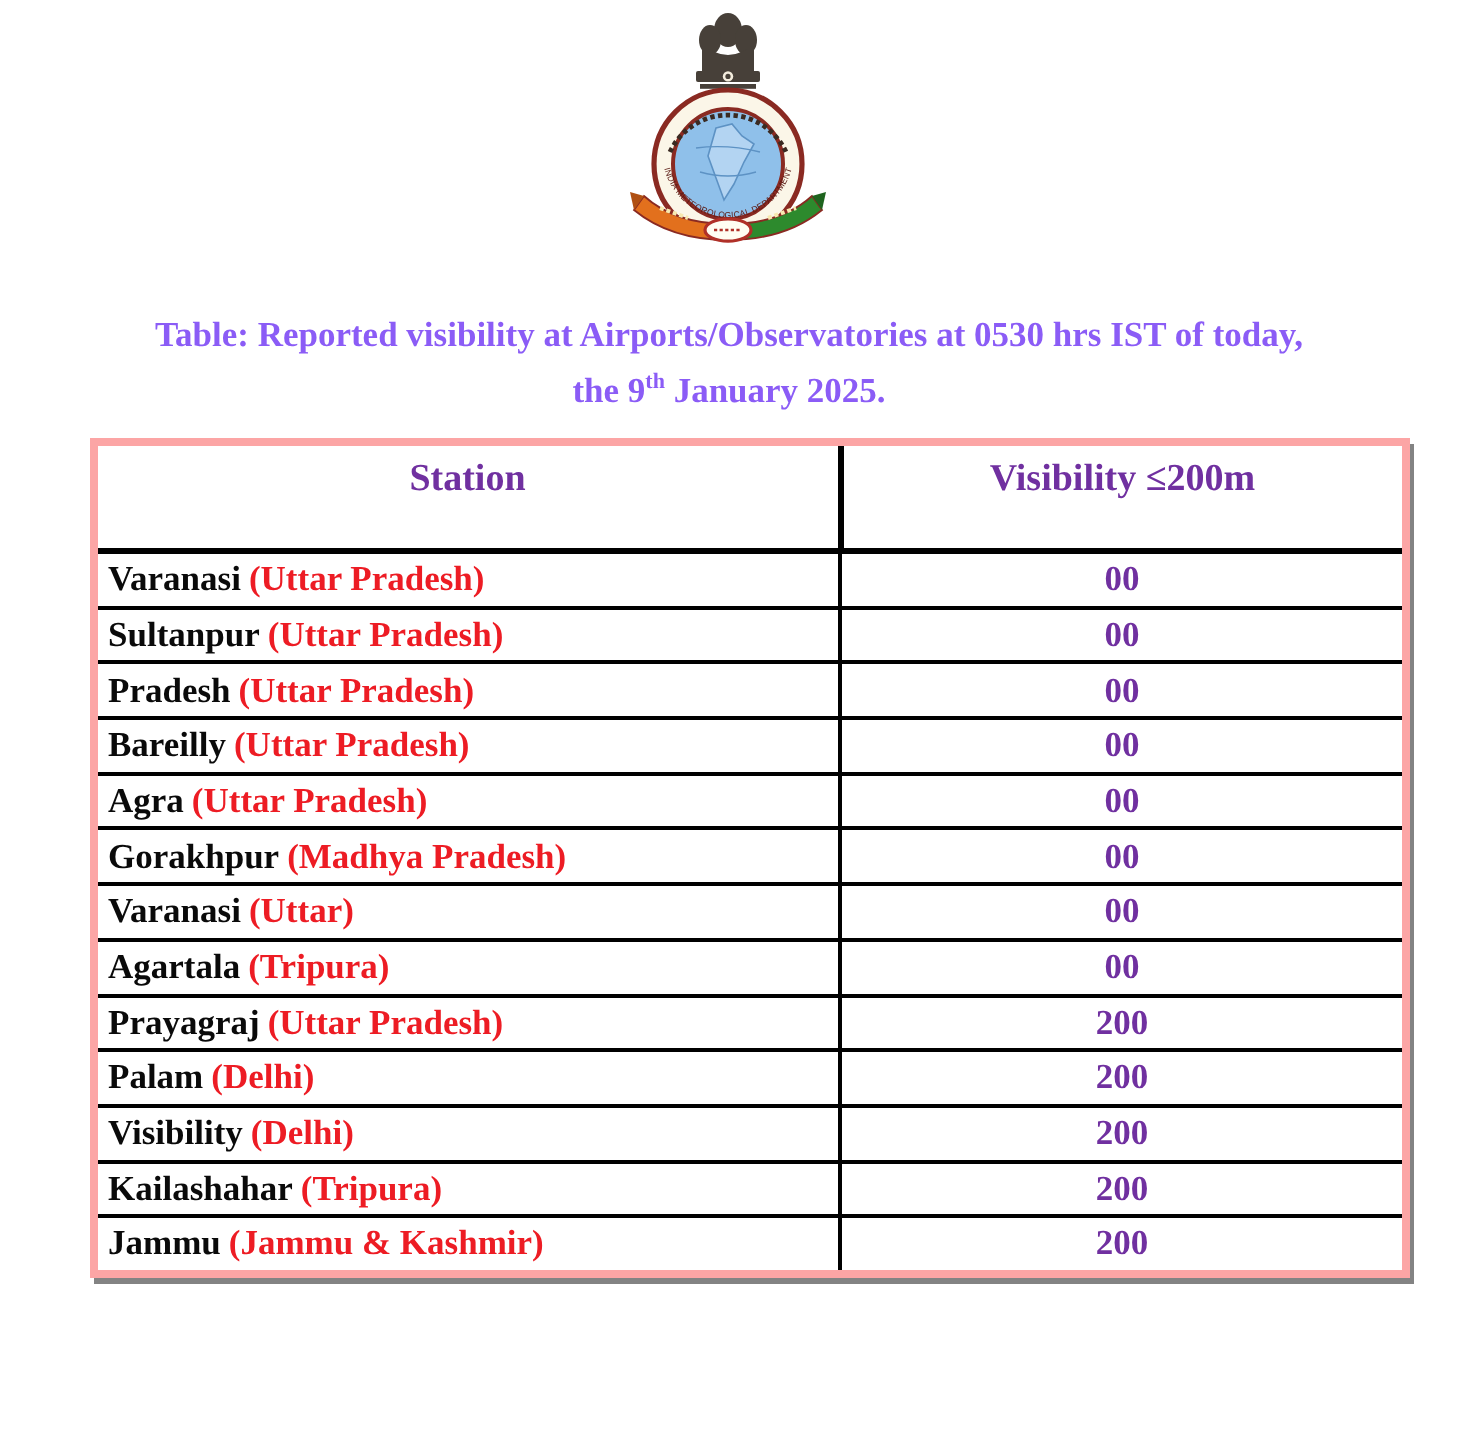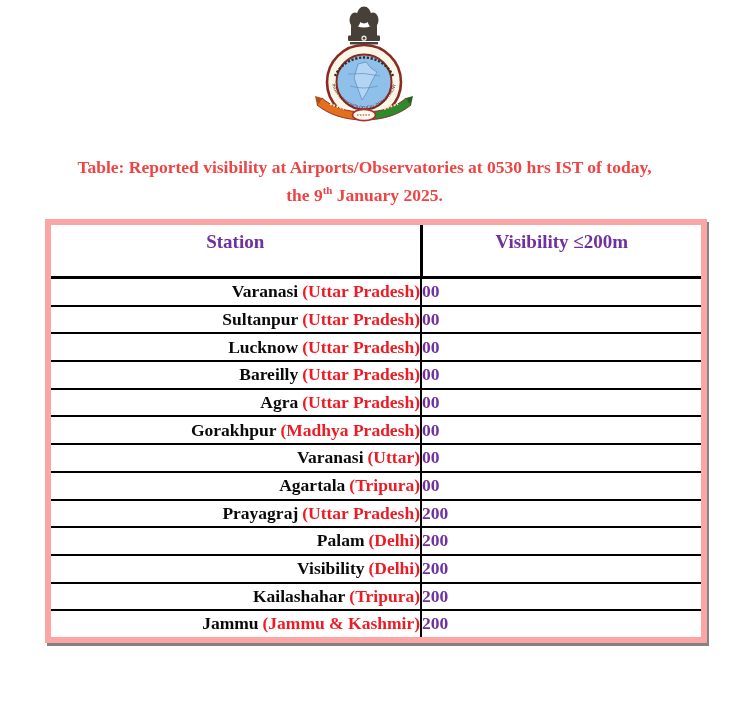--- a/index.html
+++ b/index.html
@@ -5,43 +5,43 @@
   html,body { margin:0; padding:0; }
   body {
     width:729px; height:724px; background:#ffffff; position:relative;
     font-family:"Liberation Serif", serif; overflow:hidden;
   }
   .logo {
     position:absolute; left:314px; top:2px; width:100px; height:127px;
   }
   .doc-title {
     position:absolute; left:0; top:153px; width:729px;
-    text-align:center; font-weight:bold; font-size:17.5px; color:#ef4444;
+    text-align:center; font-weight:bold; font-size:17.5px; color:#8b5cf6;
     line-height:1.6;
   }
   .doc-title sup { font-size:11px; }
   table.vis-table {
     position:absolute; left:45px; top:219px; width:656px;
     border-collapse:collapse; table-layout:fixed;
-    border:6px solid #fca5a5;
+    border:4px solid #fca5a5;
     box-shadow:2px 3px 0 rgba(30,30,30,0.55);
   }
   .vis-table col.c1 { width:373px; }
   .vis-table col.c2 { width:283px; }
   .vis-table th {
     border:3px solid #000; vertical-align:top; padding-top:6px; height:44px;
     font-size:19px; font-weight:bold; color:#7030A0; text-align:center;
   }
   .vis-table td {
     border:2.5px solid #000; height:25.7px; padding:0; vertical-align:middle;
     font-size:17.5px; font-weight:bold; line-height:1.1;
   }
-  .vis-table td.station { padding-left:5px; color:#0a0a0a; text-align:right; }
+  .vis-table td.station { padding-left:5px; color:#0a0a0a; text-align:left; }
   .vis-table td.station .state { color:#ED1C24; margin-left:4px; }
-  .vis-table td.val { color:#7030A0;margin-left:12px; }
+  .vis-table td.val { text-align:center; color:#7030A0;margin-left:12px; }
 </style>
 </head>
 <body>
 
 <div class="logo">
   <svg width="100" height="127" viewBox="0 0 100 127">
 
     <g fill="#474039">
       <ellipse cx="50" cy="13" rx="7" ry="8.5"></ellipse>
       <ellipse cx="41" cy="18" rx="5.5" ry="7.5"></ellipse>
@@ -98,21 +98,21 @@
   <tbody>
     <tr>
       <td class="station"><span>Varanasi</span><span class="state">(Uttar Pradesh)</span></td>
       <td class="val">00</td>
     </tr>
     <tr>
       <td class="station"><span>Sultanpur</span><span class="state">(Uttar Pradesh)</span></td>
       <td class="val">00</td>
     </tr>
     <tr>
-      <td class="station"><span>Lucknow</span><span class="state">(Uttar Pradesh)</span></td>
+      <td class="station"><span>Pradesh</span><span class="state">(Uttar Pradesh)</span></td>
       <td class="val">00</td>
     </tr>
     <tr>
       <td class="station"><span>Bareilly</span><span class="state">(Uttar Pradesh)</span></td>
       <td class="val">00</td>
     </tr>
     <tr>
       <td class="station"><span>Agra</span><span class="state">(Uttar Pradesh)</span></td>
       <td class="val">00</td>
     </tr>

